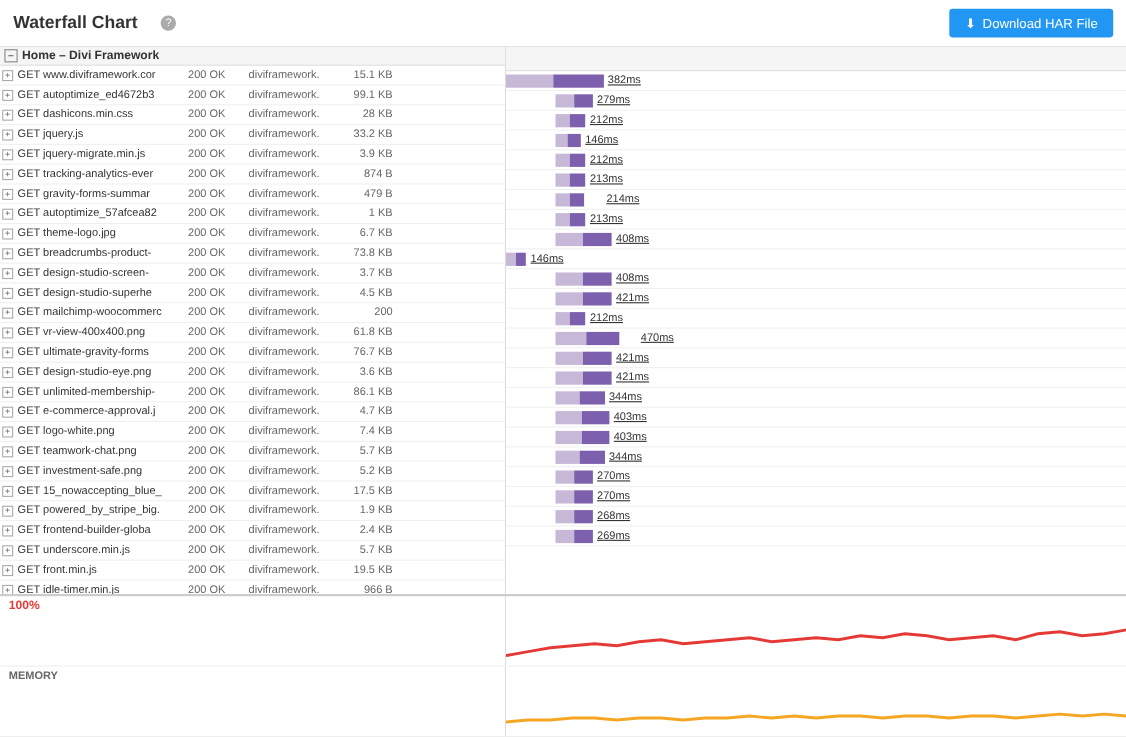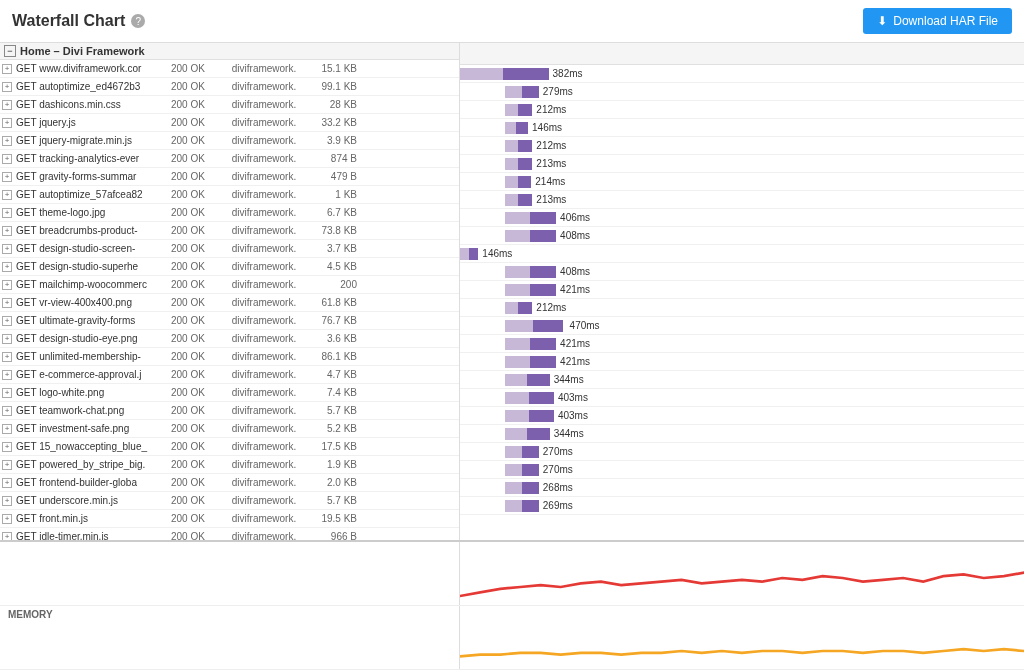--- a/index.html
+++ b/index.html
@@ -10,21 +10,21 @@
       align-items: center;
       justify-content: space-between;
       padding: 8px 12px;
       border-bottom: 1px solid #ddd;
       background: #fff;
     }
     
     .title-area {
       display: flex;
       align-items: center;
-      gap: 6px;
+      gap: 21px;
     }
     
     .page-title {
       font-size: 16px;
       font-weight: bold;
       color: #333;
     }
     
     .help-icon {
       width: 14px;
@@ -123,21 +123,20 @@
     }
     
     .col-domain {
       width: 80px;
       flex-shrink: 0;
       padding: 2px 2px;
       white-space: nowrap;
       overflow: hidden;
       text-overflow: ellipsis;
       color: #666;
-      text-align: center;
     }
     
     .col-size {
       width: 55px;
       flex-shrink: 0;
       padding: 2px 2px;
       text-align: right;
       color: #666;
       white-space: nowrap;
     }
@@ -166,20 +165,21 @@
       background: #7c5fad;
       height: 100%;
     }
     
     .bar-label {
       margin-left: 4px;
       font-size: 10px;
       color: #333;
       white-space: nowrap;
       line-height: 12px;
+      text-decoration: underline;
     }
     
     .chart-label-title {
       font-size: 10px;
       font-weight: bold;
       color: #666;
     }
     
     .cpu-value { color: #e53935; }
     
@@ -427,21 +427,21 @@
                 <span class="col-domain">diviframework.</span>
                 <span class="col-size">1.9 KB</span>
               </div>
               <div class="request-row">
                 <span class="row-expand">
                   <span class="expand-icon">+</span>
                 </span>
                 <span class="col-method-url">GET frontend-builder-globa</span>
                 <span class="col-status">200 OK</span>
                 <span class="col-domain">diviframework.</span>
-                <span class="col-size">2.0 KB</span>
+                <span class="col-size">2.4 KB</span>
               </div>
               <div class="request-row">
                 <span class="row-expand">
                   <span class="expand-icon">+</span>
                 </span>
                 <span class="col-method-url">GET underscore.min.js</span>
                 <span class="col-status">200 OK</span>
                 <span class="col-domain">diviframework.</span>
                 <span class="col-size">5.7 KB</span>
               </div>
@@ -508,35 +508,28 @@
                 <div class="bar-container" style="left: 45.36px; position: absolute; top: 3px; height: 12px; display: flex; align-items: center;">
                   <div class="bar-waiting" style="width: 12.96px; height: 100%; background: rgb(200, 184, 216);"></div>
                   <div class="bar-receiving" style="width: 14.04px; height: 100%; background: rgb(124, 95, 173);"></div>
                   <span class="bar-label" style="margin-left: 4px; font-size: 10px; color: rgb(51, 51, 51); white-space: nowrap;">213ms</span>
                 </div>
               </div>
               <div class="waterfall-row" style="height: 18px; border-bottom: 1px solid rgb(240, 240, 240); position: relative;">
                 <div class="bar-container" style="left: 45.36px; position: absolute; top: 3px; height: 12px; display: flex; align-items: center;">
                   <div class="bar-waiting" style="width: 12.96px; height: 100%; background: rgb(200, 184, 216);"></div>
                   <div class="bar-receiving" style="width: 12.96px; height: 100%; background: rgb(124, 95, 173);"></div>
-                  <span class="bar-label" style="margin-left: 4px; font-size: 10px; color: rgb(51, 51, 51); white-space: nowrap;">214ms</span>
+                  <span class="bar-label" style="margin-left: 20px; font-size: 10px; color: rgb(51, 51, 51); white-space: nowrap;">214ms</span>
                 </div>
               </div>
               <div class="waterfall-row" style="height: 18px; border-bottom: 1px solid rgb(240, 240, 240); position: relative;">
                 <div class="bar-container" style="left: 45.36px; position: absolute; top: 3px; height: 12px; display: flex; align-items: center;">
                   <div class="bar-waiting" style="width: 12.96px; height: 100%; background: rgb(200, 184, 216);"></div>
                   <div class="bar-receiving" style="width: 14.04px; height: 100%; background: rgb(124, 95, 173);"></div>
                   <span class="bar-label" style="margin-left: 4px; font-size: 10px; color: rgb(51, 51, 51); white-space: nowrap;">213ms</span>
-                </div>
-              </div>
-              <div class="waterfall-row" style="height: 18px; border-bottom: 1px solid rgb(240, 240, 240); position: relative;">
-                <div class="bar-container" style="left: 45.36px; position: absolute; top: 3px; height: 12px; display: flex; align-items: center;">
-                  <div class="bar-waiting" style="width: 24.84px; height: 100%; background: rgb(200, 184, 216);"></div>
-                  <div class="bar-receiving" style="width: 25.92px; height: 100%; background: rgb(124, 95, 173);"></div>
-                  <span class="bar-label" style="margin-left: 4px; font-size: 10px; color: rgb(51, 51, 51); white-space: nowrap;">406ms</span>
                 </div>
               </div>
               <div class="waterfall-row" style="height: 18px; border-bottom: 1px solid rgb(240, 240, 240); position: relative;">
                 <div class="bar-container" style="left: 45.36px; position: absolute; top: 3px; height: 12px; display: flex; align-items: center;">
                   <div class="bar-waiting" style="width: 24.84px; height: 100%; background: rgb(200, 184, 216);"></div>
                   <div class="bar-receiving" style="width: 25.92px; height: 100%; background: rgb(124, 95, 173);"></div>
                   <span class="bar-label" style="margin-left: 4px; font-size: 10px; color: rgb(51, 51, 51); white-space: nowrap;">408ms</span>
                 </div>
               </div>
               <div class="waterfall-row" style="height: 18px; border-bottom: 1px solid rgb(240, 240, 240); position: relative;">
@@ -564,21 +557,21 @@
                 <div class="bar-container" style="left: 45.36px; position: absolute; top: 3px; height: 12px; display: flex; align-items: center;">
                   <div class="bar-waiting" style="width: 12.96px; height: 100%; background: rgb(200, 184, 216);"></div>
                   <div class="bar-receiving" style="width: 14.04px; height: 100%; background: rgb(124, 95, 173);"></div>
                   <span class="bar-label" style="margin-left: 4px; font-size: 10px; color: rgb(51, 51, 51); white-space: nowrap;">212ms</span>
                 </div>
               </div>
               <div class="waterfall-row" style="height: 18px; border-bottom: 1px solid rgb(240, 240, 240); position: relative;">
                 <div class="bar-container" style="left: 45.36px; position: absolute; top: 3px; height: 12px; display: flex; align-items: center;">
                   <div class="bar-waiting" style="width: 28.08px; height: 100%; background: rgb(200, 184, 216);"></div>
                   <div class="bar-receiving" style="width: 29.16px; height: 100%; background: rgb(124, 95, 173);"></div>
-                  <span class="bar-label" style="margin-left: 7px; font-size: 10px; color: rgb(51, 51, 51); white-space: nowrap;">470ms</span>
+                  <span class="bar-label" style="margin-left: 20px; font-size: 10px; color: rgb(51, 51, 51); white-space: nowrap;">470ms</span>
                 </div>
               </div>
               <div class="waterfall-row" style="height: 18px; border-bottom: 1px solid rgb(240, 240, 240); position: relative;">
                 <div class="bar-container" style="left: 45.36px; position: absolute; top: 3px; height: 12px; display: flex; align-items: center;">
                   <div class="bar-waiting" style="width: 24.84px; height: 100%; background: rgb(200, 184, 216);"></div>
                   <div class="bar-receiving" style="width: 25.92px; height: 100%; background: rgb(124, 95, 173);"></div>
                   <span class="bar-label" style="margin-left: 4px; font-size: 10px; color: rgb(51, 51, 51); white-space: nowrap;">421ms</span>
                 </div>
               </div>
               <div class="waterfall-row" style="height: 18px; border-bottom: 1px solid rgb(240, 240, 240); position: relative;">
@@ -646,20 +639,21 @@
               </div>
             </div>
         </div>
 
       </div>
 
       <div style="border-top:2px solid #ccc; height:130px; display:flex; flex-direction:column; background:#fff;">
 
         <div style="display:flex; flex:1; border-bottom:1px solid #eee;">
           <div style="width:460px; flex-shrink:0; padding:3px 8px; border-right:1px solid #ddd;">
+            <div class="cpu-value" style="font-size:11px; font-weight:bold;">100%</div>
           </div>
           <div style="flex:1; overflow:hidden;">
             <svg viewBox="0 0 560 35" preserveAspectRatio="none" style="width:100%;height:100%;">
               <polyline points="0,30 20,28 40,26 60,25 80,24 100,25 120,23 140,22 160,24 180,23 200,22 220,21 240,23 260,22 280,21 300,22 320,20 340,21 360,19 380,20 400,22 420,21 440,20 460,22 480,19 500,18 520,20 540,19 560,17" fill="none" stroke="#e53935" stroke-width="1.5"></polyline>
             </svg>
           </div>
         </div>
 
         <div style="display:flex; flex:1; border-bottom:1px solid #eee;">
           <div style="width:460px; flex-shrink:0; padding:3px 8px; border-right:1px solid #ddd;">

